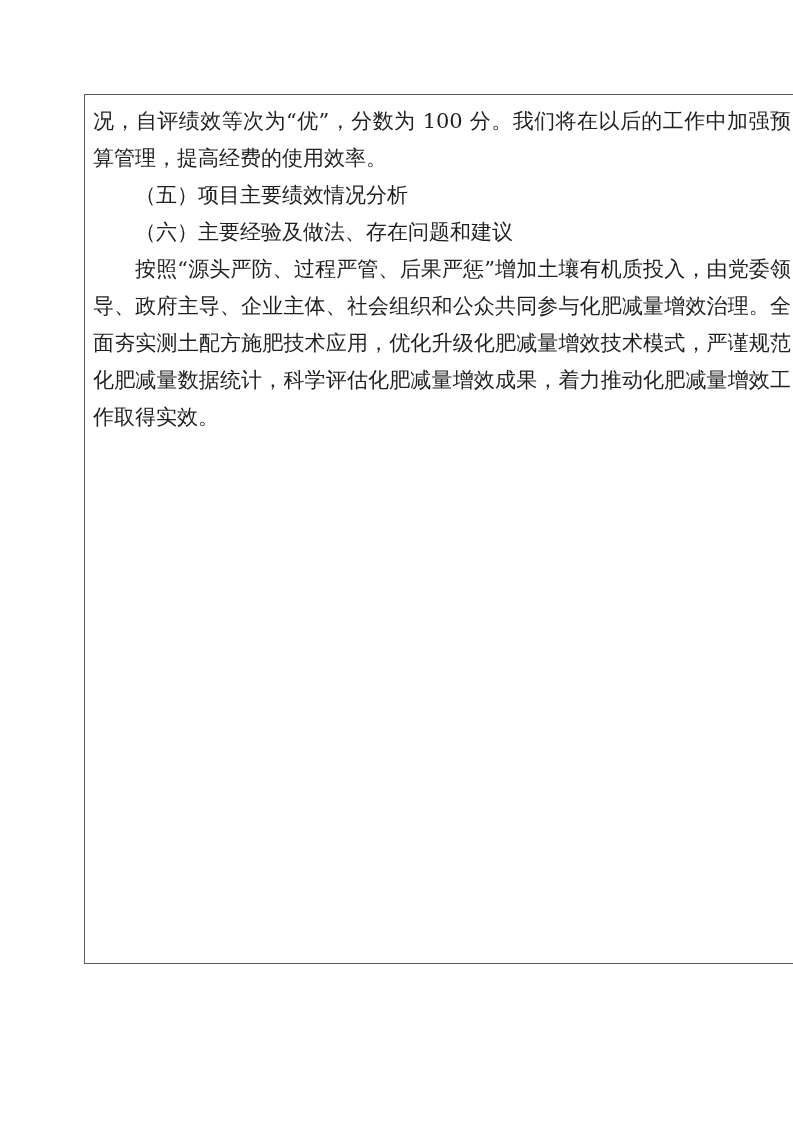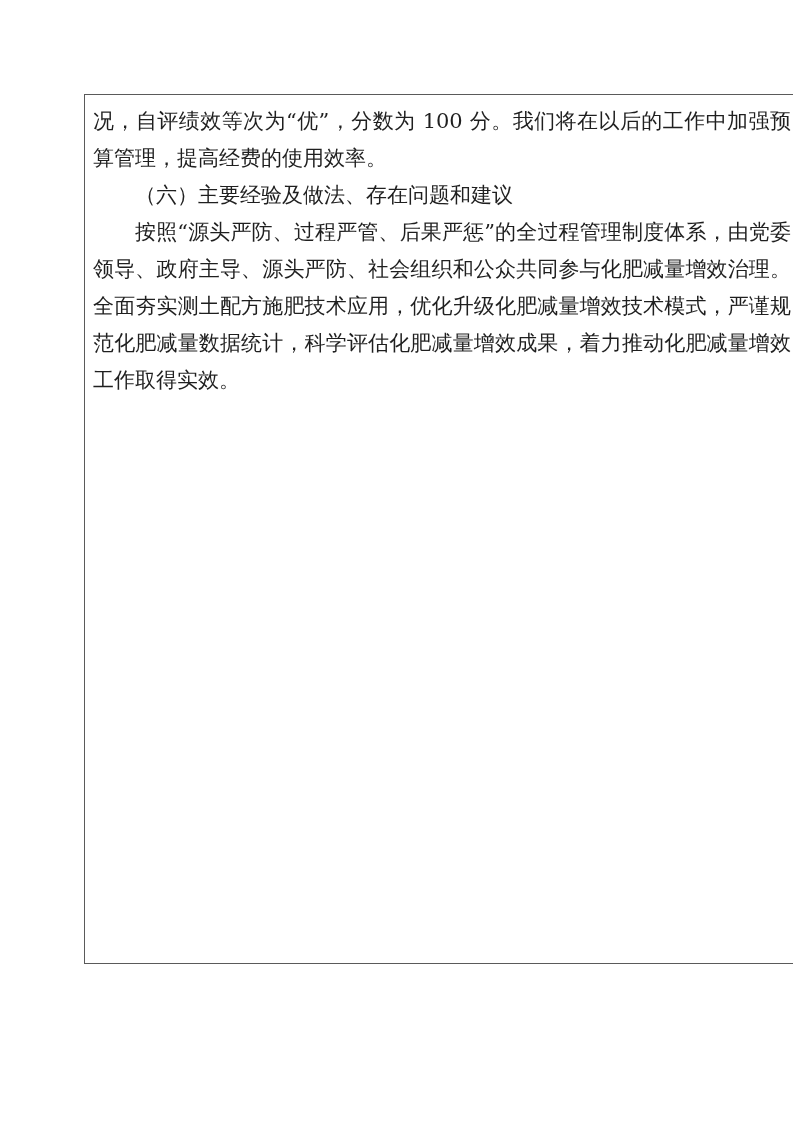--- a/index.html
+++ b/index.html
@@ -39,16 +39,17 @@
   .doc-cell p.indent {
     text-indent: 2em;
   }
 </style>
 </head>
 <body>
 
 <div class="page">
   <div class="doc-cell" id="doc-cell">
       <p class="">况，自评绩效等次为“优”，分数为 100 分。我们将在以后的工作中加强预算管理，提高经费的使用效率。</p>
+      <p class="indent">（五）项目主要绩效情况分析</p>
       <p class="indent">（六）主要经验及做法、存在问题和建议</p>
-      <p class="indent">按照“源头严防、过程严管、后果严惩”的全过程管理制度体系，由党委领导、政府主导、源头严防、社会组织和公众共同参与化肥减量增效治理。全面夯实测土配方施肥技术应用，优化升级化肥减量增效技术模式，严谨规范化肥减量数据统计，科学评估化肥减量增效成果，着力推动化肥减量增效工作取得实效。</p>
+      <p class="indent">按照“源头严防、过程严管、后果严惩”增加土壤有机质投入，由党委领导、政府主导、企业主体、社会组织和公众共同参与化肥减量增效治理。全面夯实测土配方施肥技术应用，优化升级化肥减量增效技术模式，严谨规范化肥减量数据统计，科学评估化肥减量增效成果，着力推动化肥减量增效工作取得实效。</p>
     </div>
 </div>
 
 </body></html>

